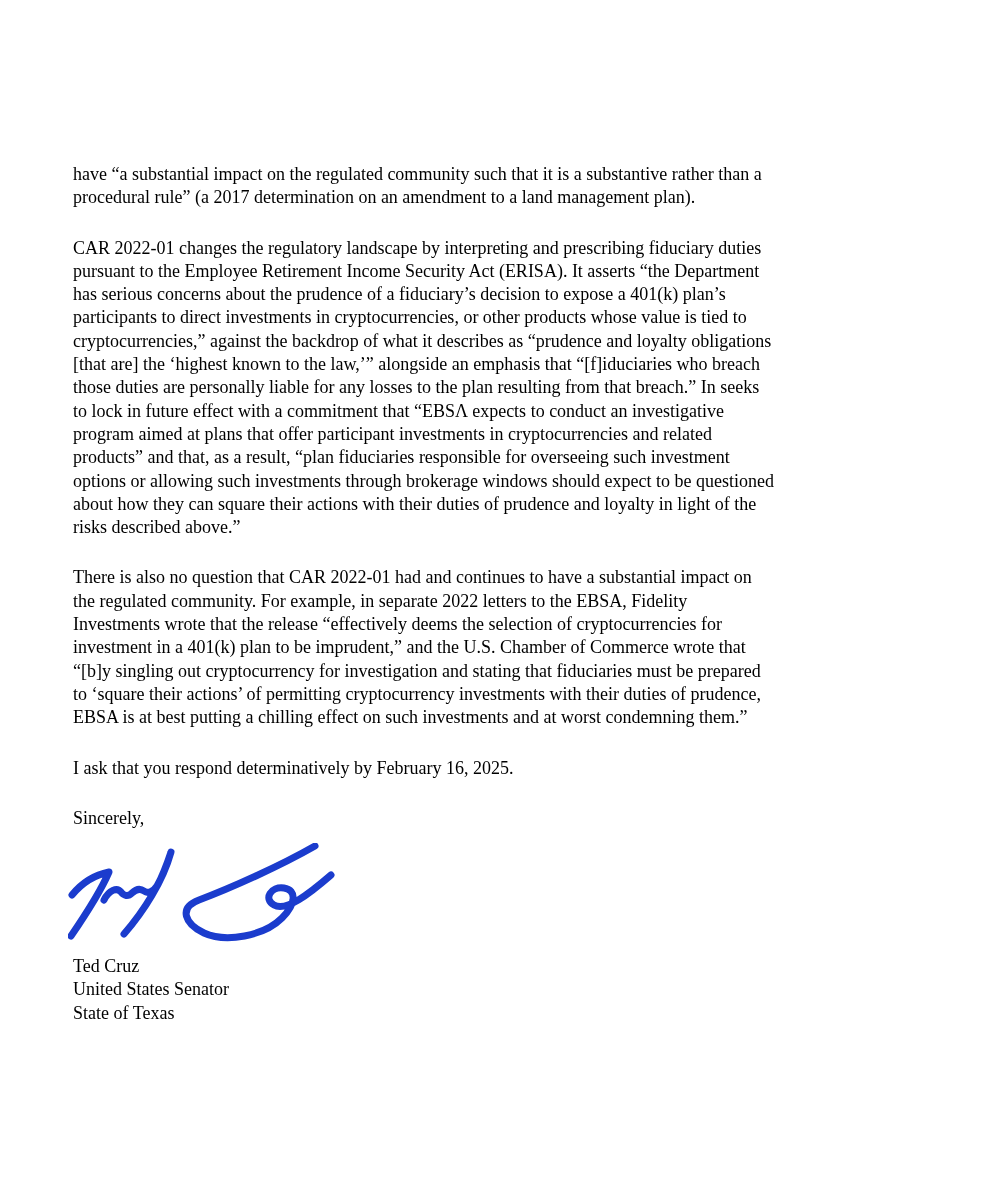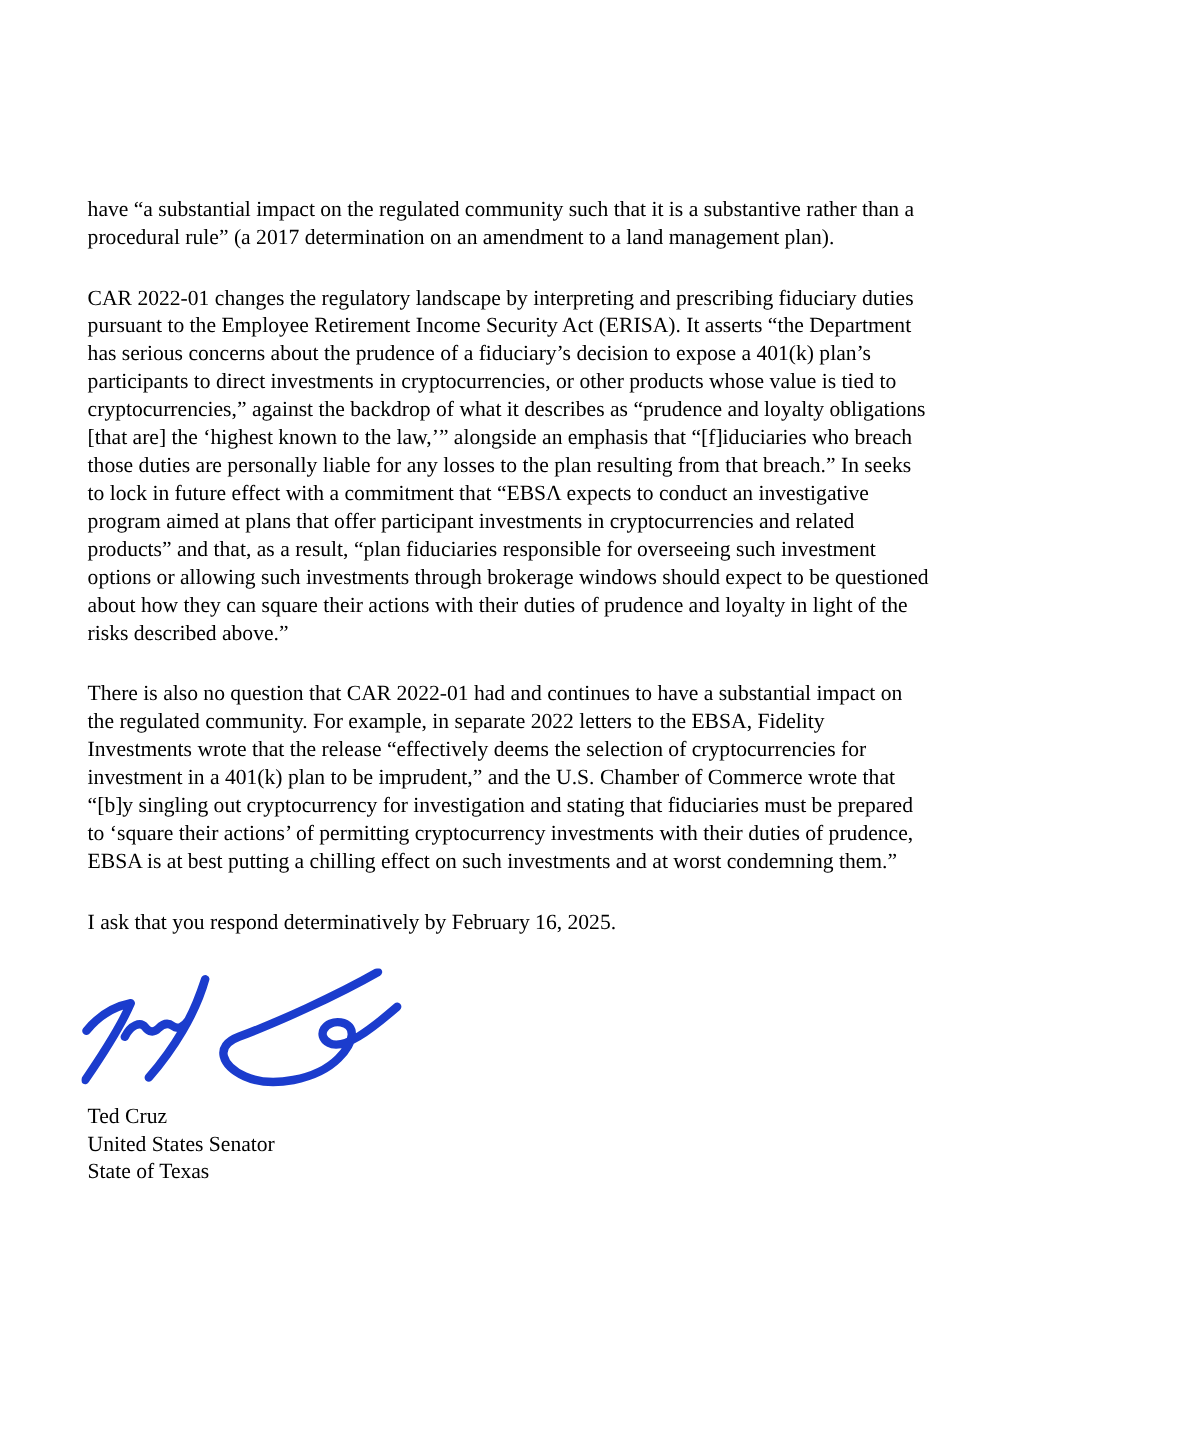--- a/index.html
+++ b/index.html
@@ -70,20 +70,21 @@
     <p>There is also no question that CAR 2022-01 had and continues to have a substantial impact on
 the regulated community. For example, in separate 2022 letters to the EBSA, Fidelity
 Investments wrote that the release “effectively deems the selection of cryptocurrencies for
 investment in a 401(k) plan to be imprudent,” and the U.S. Chamber of Commerce wrote that
 “[b]y singling out cryptocurrency for investigation and stating that fiduciaries must be prepared
 to ‘square their actions’ of permitting cryptocurrency investments with their duties of prudence,
 EBSA is at best putting a chilling effect on such investments and at worst condemning them.”</p>
 
     <p>I ask that you respond determinatively by February 16, 2025.</p>
 
+    <p class="salutation">Sincerely,</p>
 
     <div class="signature-wrap">
       <svg width="270" height="100" viewBox="0 0 270 100">
         <path d="M4,52 C13,41 26,32 41,29 C32,50 16,74 3,93" fill="none" stroke-width="7" stroke-linecap="round" stroke-linejoin="round" stroke="#1b3ccd"></path>
         <path d="M36,57 C41,47 49,44 53,49 C56,53 60,54 64,50 C68,46 72,45 76,48 C80,51 85,49 89,43 C94,34 99,21 103,9 C95,38 76,68 56,91" fill="none" stroke-width="7" stroke-linecap="round" stroke-linejoin="round" stroke="#1b3ccd"></path>
         <path d="M247,3 C212,23 163,45 131,57 C110,65 117,81 136,90 C158,100 196,93 214,75 C228,61 229,47 216,45 C203,43 195,56 206,62 C218,69 241,51 263,32" fill="none" stroke-width="7" stroke-linecap="round" stroke-linejoin="round" stroke="#1b3ccd"></path>
       </svg>
     </div>
 
     <p class="signoff">Ted Cruz

